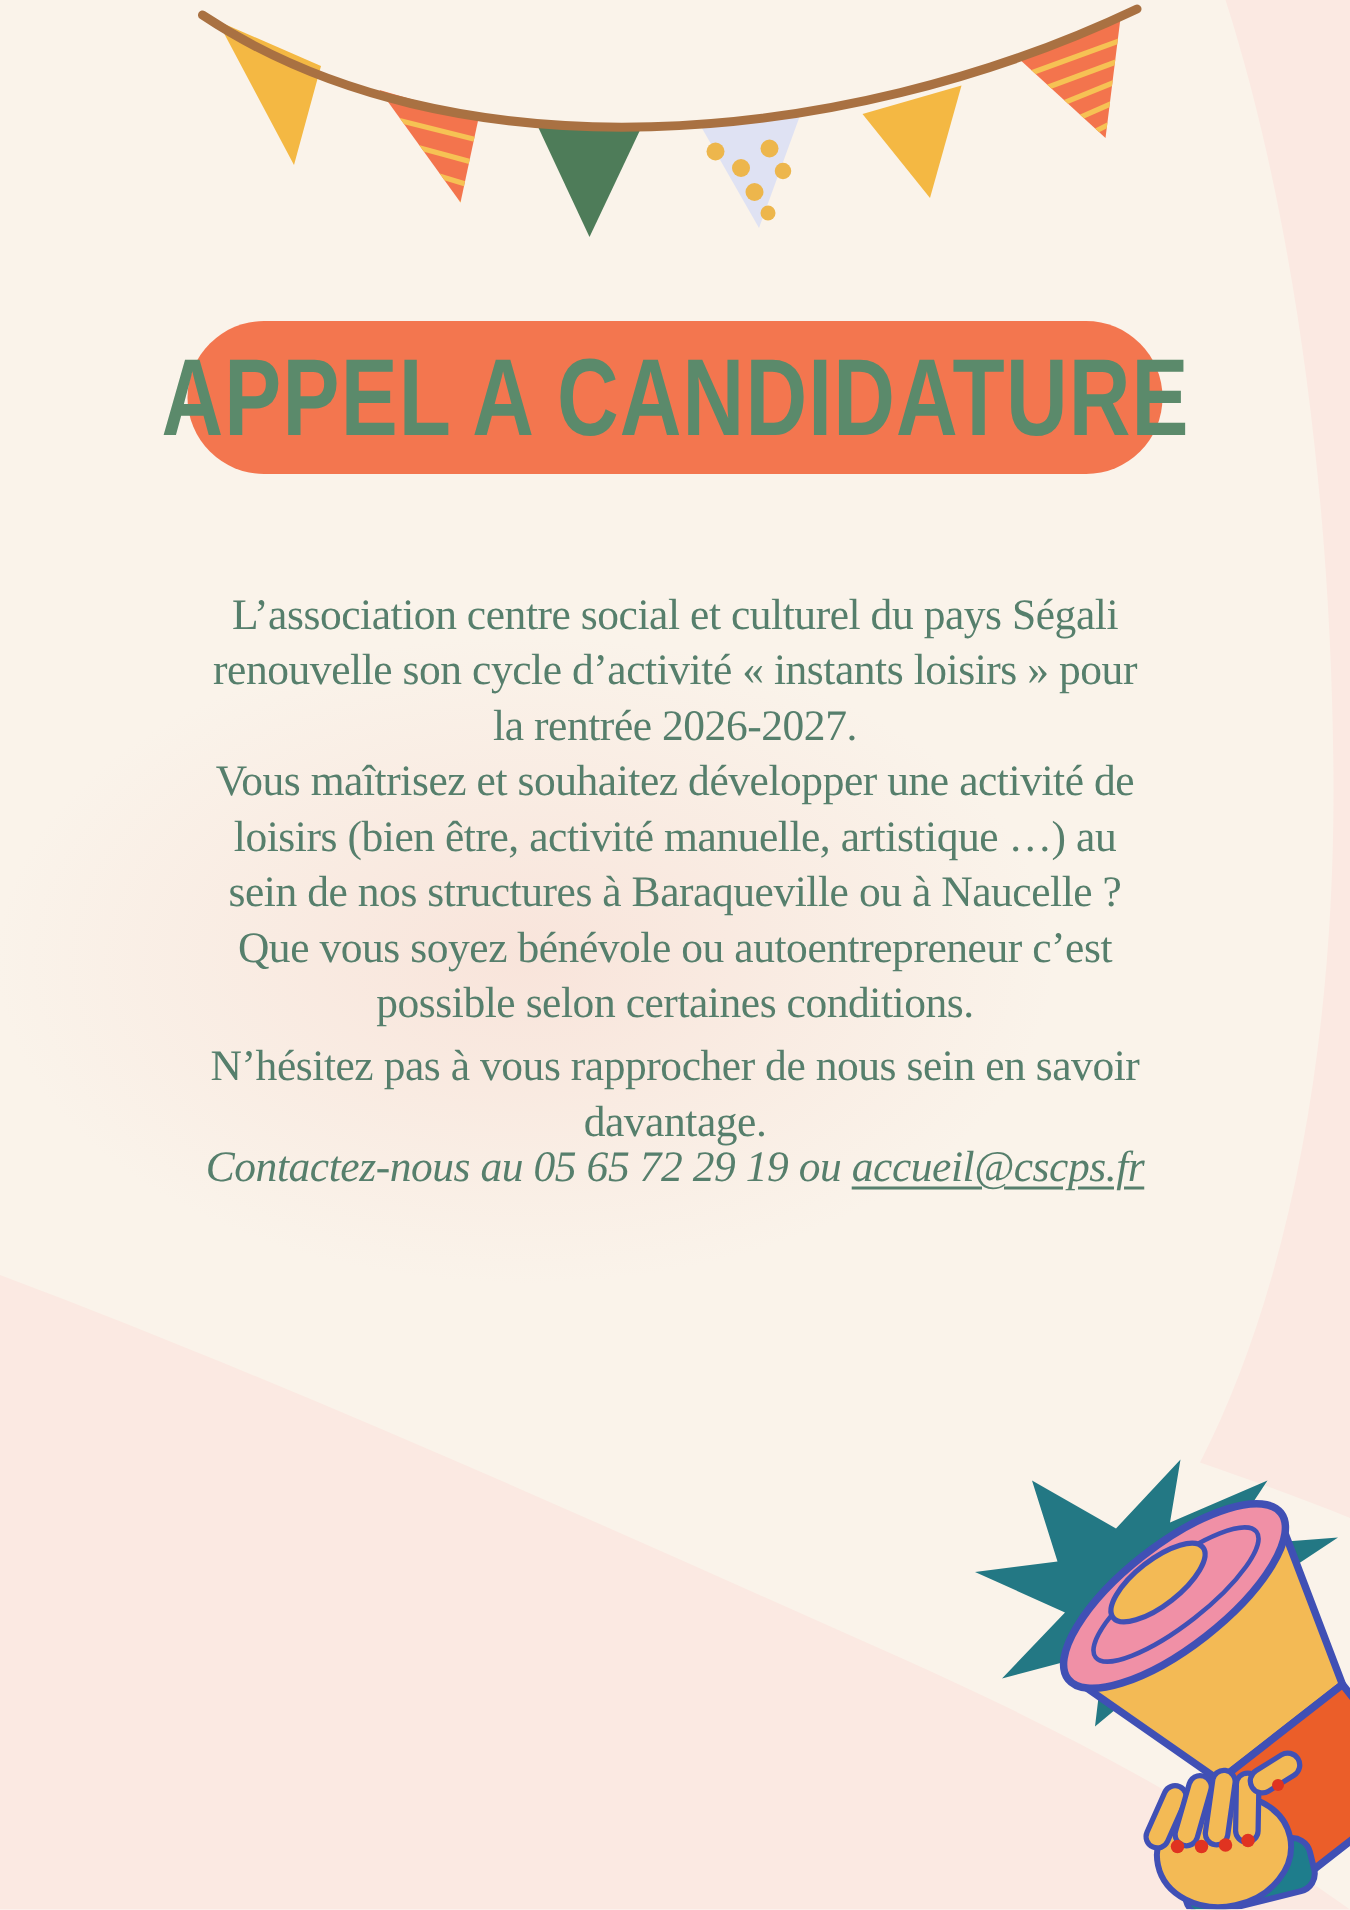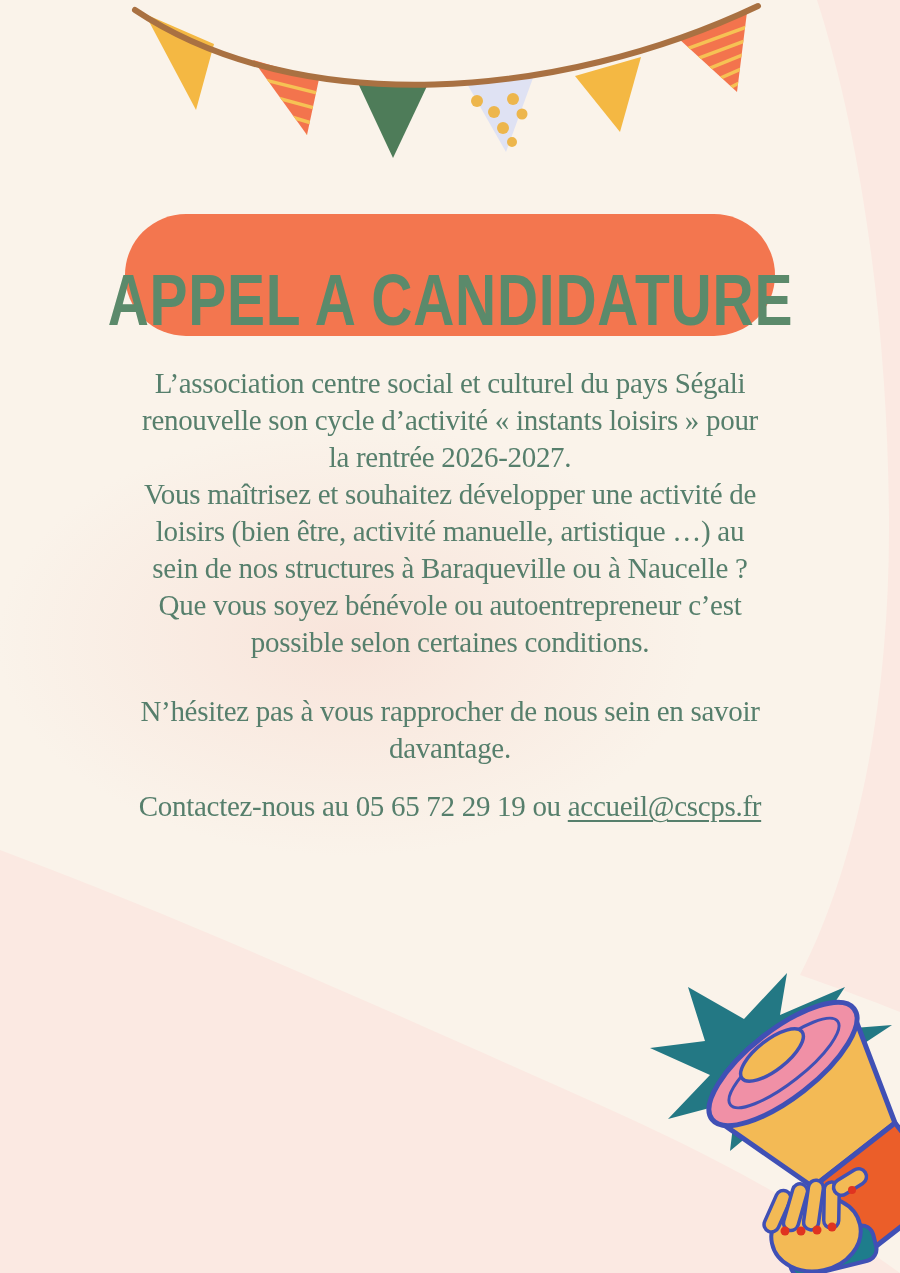--- a/index.html
+++ b/index.html
@@ -11,39 +11,39 @@
     font-family:"Liberation Serif","DejaVu Serif",serif;
   }
   .bg-svg{position:absolute;inset:0;width:900px;height:1273px;display:block;}
   .blush{
     position:absolute;left:-140px;top:340px;width:980px;height:600px;
     background:radial-gradient(closest-side, rgba(247,216,206,0.55), rgba(247,216,206,0) 72%);
     pointer-events:none;
   }
   .bunting{position:absolute;left:0;top:0;width:900px;height:200px;display:block;}
   .banner{
-    position:absolute;left:125px;top:214px;width:650px;height:122px;
+    position:absolute;left:125px;top:214px;width:650px;height:102px;
     background:#F3764F;border-radius:61px;
-    display:flex;align-items:flex-end;justify-content:center;
+    display:flex;align-items:center;justify-content:center;
   }
   .banner-text{
     font-family:"Liberation Sans","DejaVu Sans",sans-serif;
     font-weight:bold;font-size:73px;line-height:1;
     color:#5B8A6B;letter-spacing:1px;white-space:nowrap;
     transform:scaleX(0.78);
   }
   .para{
     position:absolute;left:40px;width:820px;
     text-align:center;color:#567F6C;
     font-size:29px;line-height:37px;letter-spacing:-0.3px;
     white-space:pre-line;
   }
-  .p-intro{top:365px;}
+  .p-intro{top:392px;}
   .p-more{top:693px;}
-  .p-contact{top:788px;white-space:normal;}
+  .p-contact{top:760px;white-space:normal;font-style:italic;}
   .email{
     color:#567F6C;text-decoration:underline;text-underline-offset:4px;
     text-decoration-thickness:2px;cursor:pointer;
   }
   .megaphone{position:absolute;right:0;bottom:0;width:280px;height:330px;display:block;}
   .ln{stroke:#4050B5;stroke-linejoin:round;stroke-linecap:round;}
 </style>
 </head>
 <body>
 

